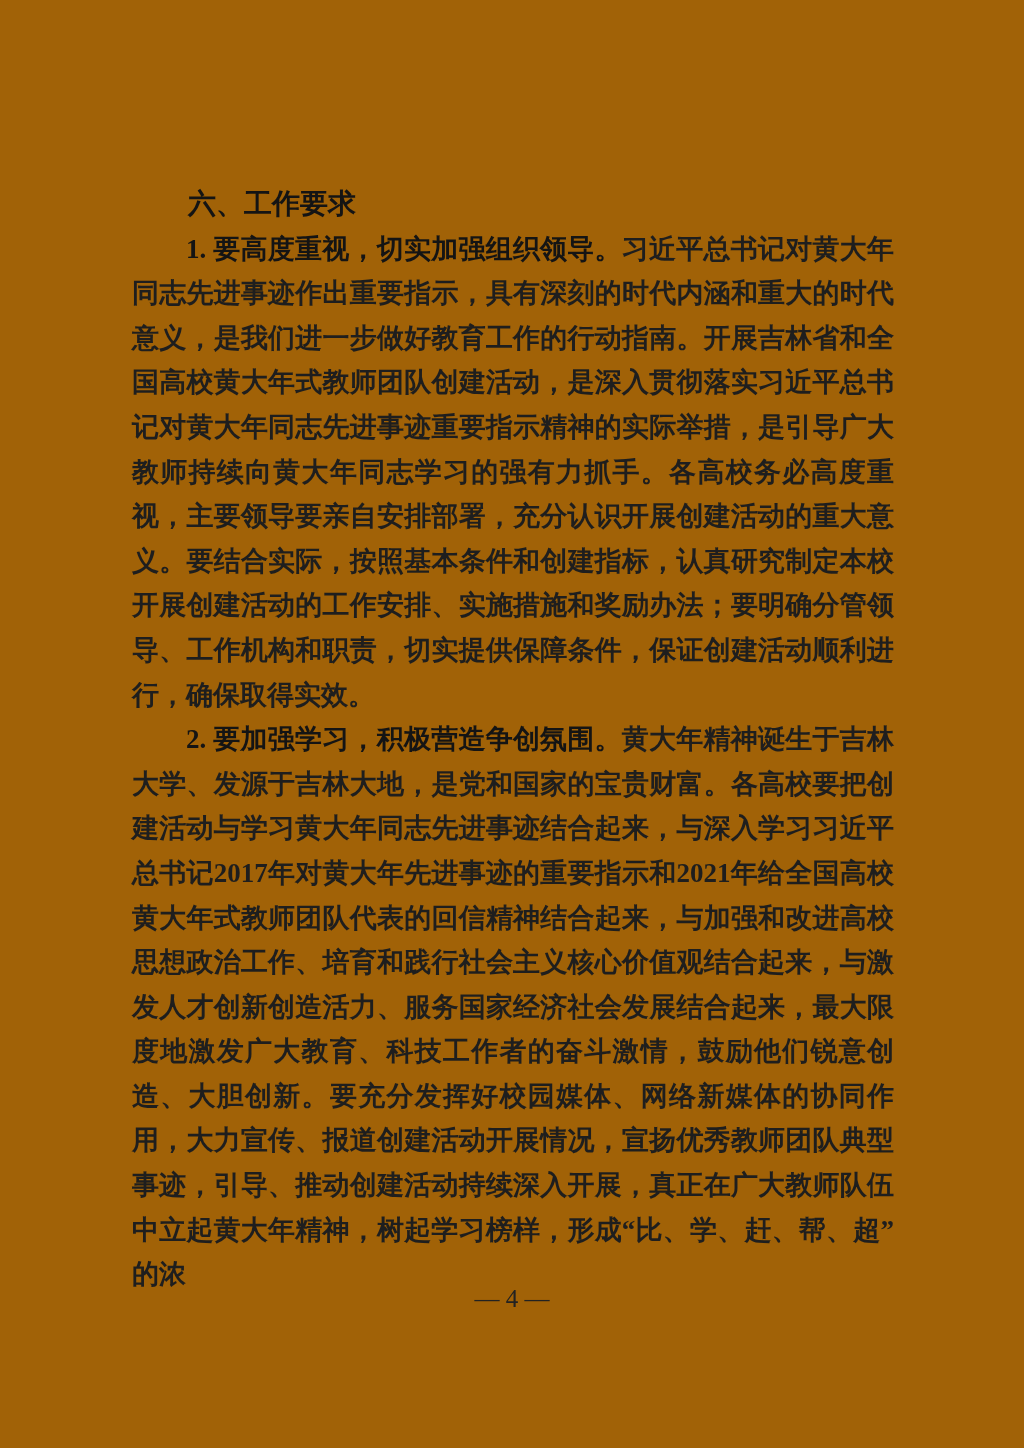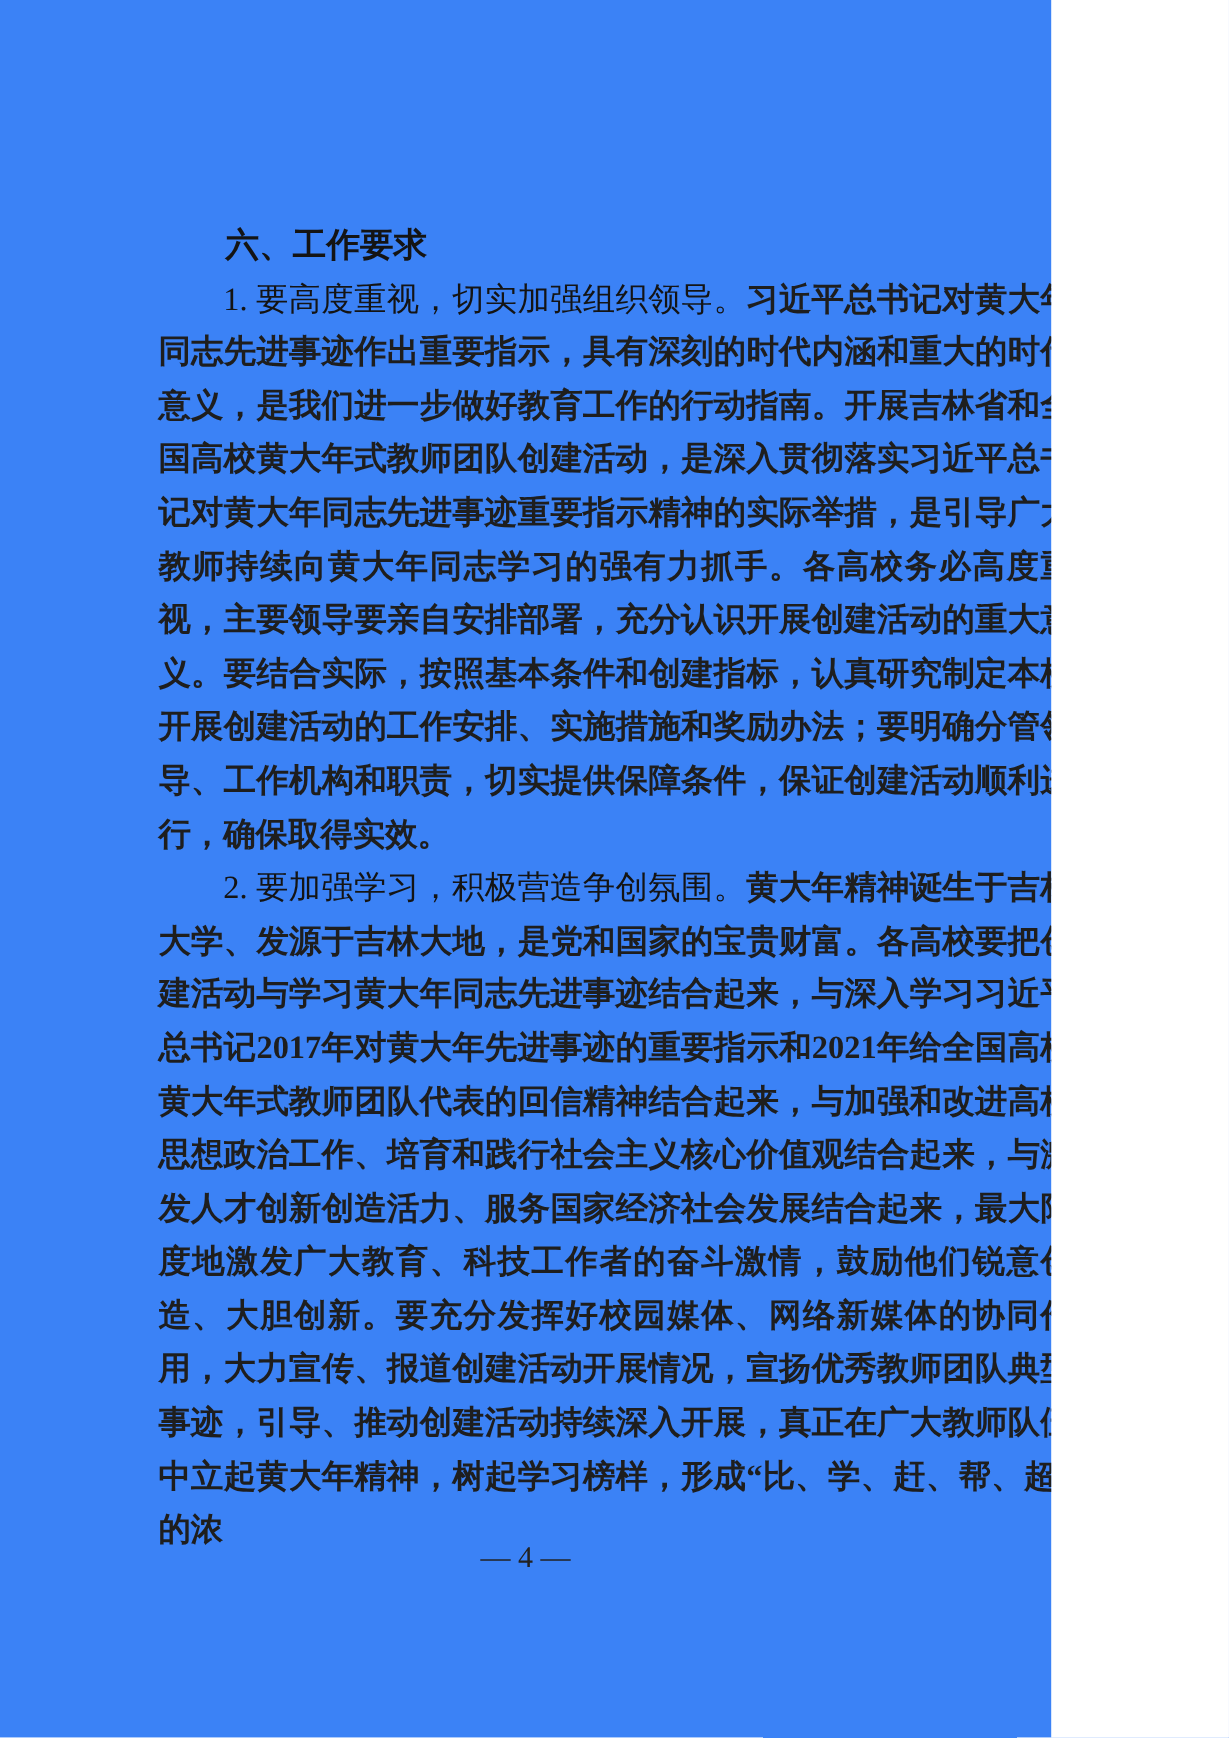--- a/index.html
+++ b/index.html
@@ -2,23 +2,23 @@
 <html lang="zh"><head>
 <meta charset="utf-8">
 <style>
   html, body {
     margin: 0;
     padding: 0;
     background: #ffffff;
   }
   .page {
     position: relative;
-    width: 876px;
+    width: 1024px;
     height: 1448px;
-    background: #3b82f6;
+    background: #a16207;
     overflow: hidden;
     font-family: "Liberation Serif", "DejaVu Serif", serif;
   }
   .content {
     position: absolute;
     left: 132px;
     top: 182px;
     width: 762px;
     color: #1e1e1e;
     font-size: 27px;
@@ -34,21 +34,21 @@
     text-indent: 2em;
     font-family: "Liberation Sans", "DejaVu Sans", sans-serif;
     color: #141414;
     text-align: left;
   }
   .para {
     margin: 0;
     text-indent: 2em;
   }
   .para .lead {
-    font-weight: 400;
+    font-weight: 700;
     color: #141414;
   }
   .para .body-text {
     font-weight: 700;
   }
   .page-number {
     position: absolute;
     top: 1284px;
     left: 0;
     width: 100%;

